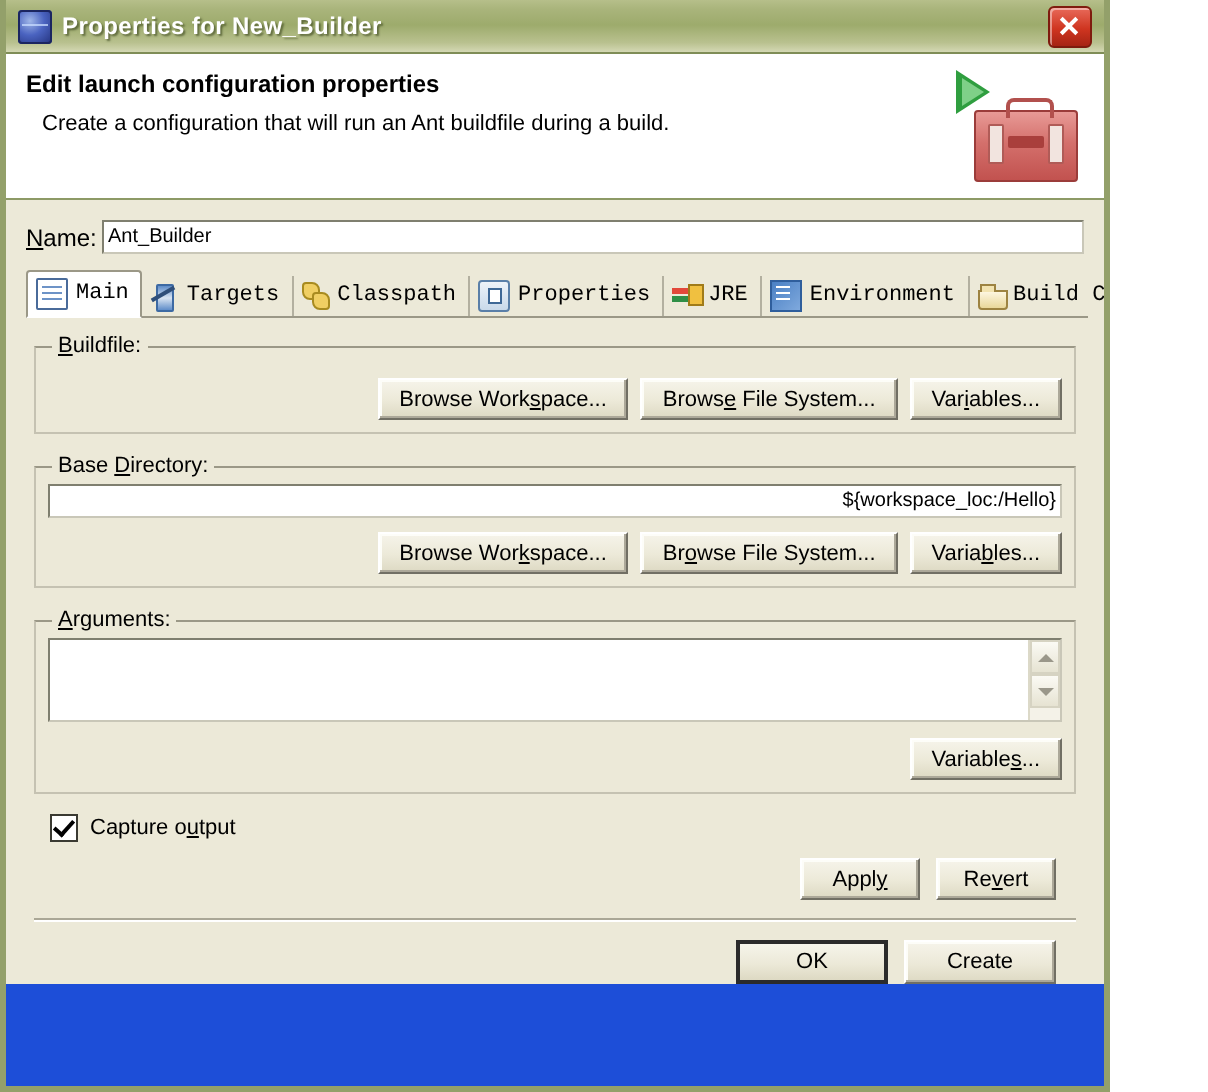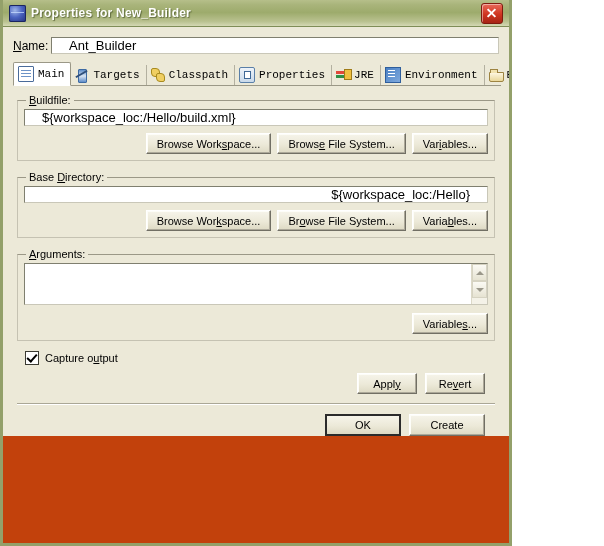--- a/index.html
+++ b/index.html
@@ -10,23 +10,23 @@
   body {
     width: 604px; height: 546px;
     font-family: "Liberation Sans", sans-serif;
     font-size: 11px;
     color: #000000;
     overflow: hidden;
   }
 
   .dialog {
     position: relative;
-    width: 512px; height: 546px;
+    width: 555px; height: 546px;
     box-sizing: border-box;
-    background: #c2410c;
+    background: #1d4ed8;
     border: 3px solid #93a06a;
     border-top: none;
     overflow: hidden;
   }
 
   
   .titlebar {
     position: relative;
     height: 27px;
     background: linear-gradient(to bottom,
@@ -175,22 +175,22 @@
     font-size: 12px;
   }
   .text-input {
     flex: 1;
     height: 17px;
     background: #ffffff;
     border: 1px solid #7f7f6f;
     border-right-color: #c9c7b8;
     border-bottom-color: #c9c7b8;
     font-family: "Liberation Sans", sans-serif;
-    font-size: 13px;
-    padding: 1px 17px;
+    font-size: 10px;
+    padding: 1px 2px;
     box-sizing: border-box;
     line-height: 15px;
     color: #000;
     outline: none;
   }
 
   
   .tabstrip {
     position: relative;
     display: flex;
@@ -453,20 +453,33 @@
 
 <div class="dialog">
 
   <div class="titlebar">
     <div class="title-icon"></div>
     <div class="title-text">Properties for New_Builder</div>
     <div class="title-spacer"></div>
     <div class="close-btn"></div>
   </div>
 
+  <div class="header">
+    <div class="header-title">Edit launch configuration properties</div>
+    <div class="header-desc">Create a configuration that will run an Ant buildfile during a build.</div>
+    <div class="header-graphic">
+      <div class="play-tri"></div>
+      <div class="toolbox">
+        <div class="toolbox-handle"></div>
+        <div class="latch l"></div>
+        <div class="latch r"></div>
+        <div class="slot"></div>
+      </div>
+    </div>
+  </div>
 
   <div class="body">
 
     <div class="name-row">
       <div class="name-label"><span class="mn">N</span>ame:</div>
       <input class="text-input" type="text" value="Ant_Builder" style="">
     </div>
 
     <div class="tabstrip">
       <div class="tab selected">
@@ -500,21 +513,20 @@
       <div class="tab-scroll">
         <div class="arrow-btn left"></div>
         <div class="arrow-btn right"></div>
       </div>
     </div>
 
     <div class="tabpage">
 
       <fieldset class="group">
         <legend><span class="mn">B</span>uildfile:</legend>
-        <input class="text-input" style="width: 100%; display: block;" type="text" value="${workspace_loc:/Hello/build.xml}">
         <div class="btn-row">
           <button class="btn">Browse Work<span class="mn">s</span>pace...</button>
           <button class="btn">Brows<span class="mn">e</span> File System...</button>
           <button class="btn">Var<span class="mn">i</span>ables...</button>
         </div>
       </fieldset>
 
       <fieldset class="group">
         <legend>Base <span class="mn">D</span>irectory:</legend>
         <input class="text-input" style="width: 100%; display: block; text-align: right;" type="text" value="${workspace_loc:/Hello}">

